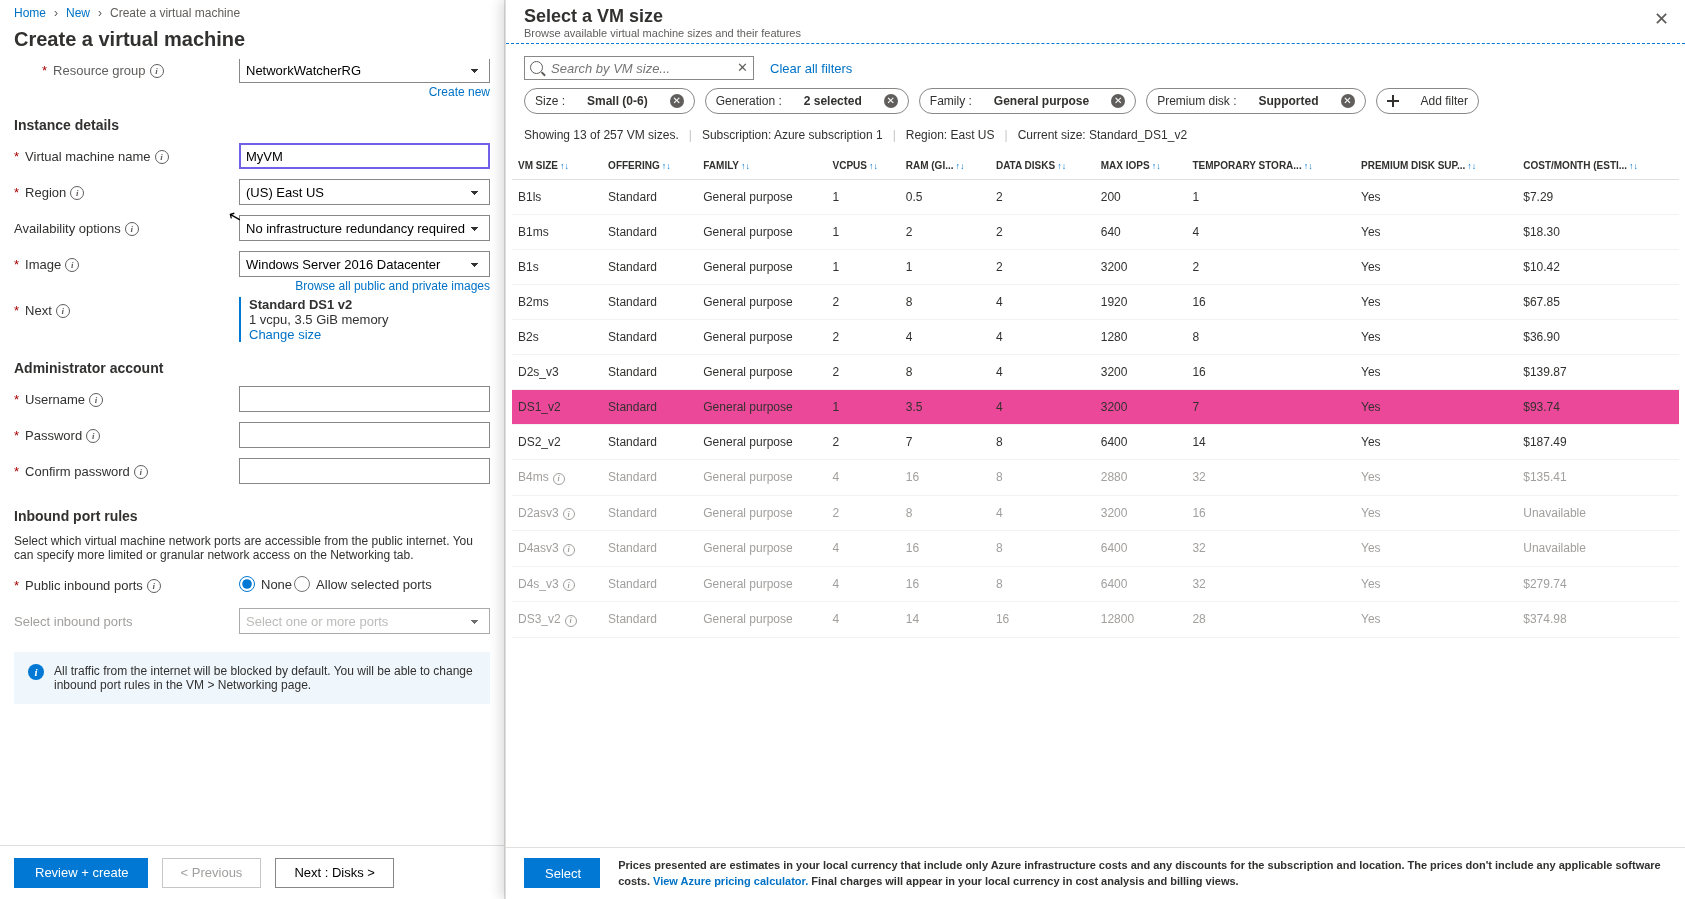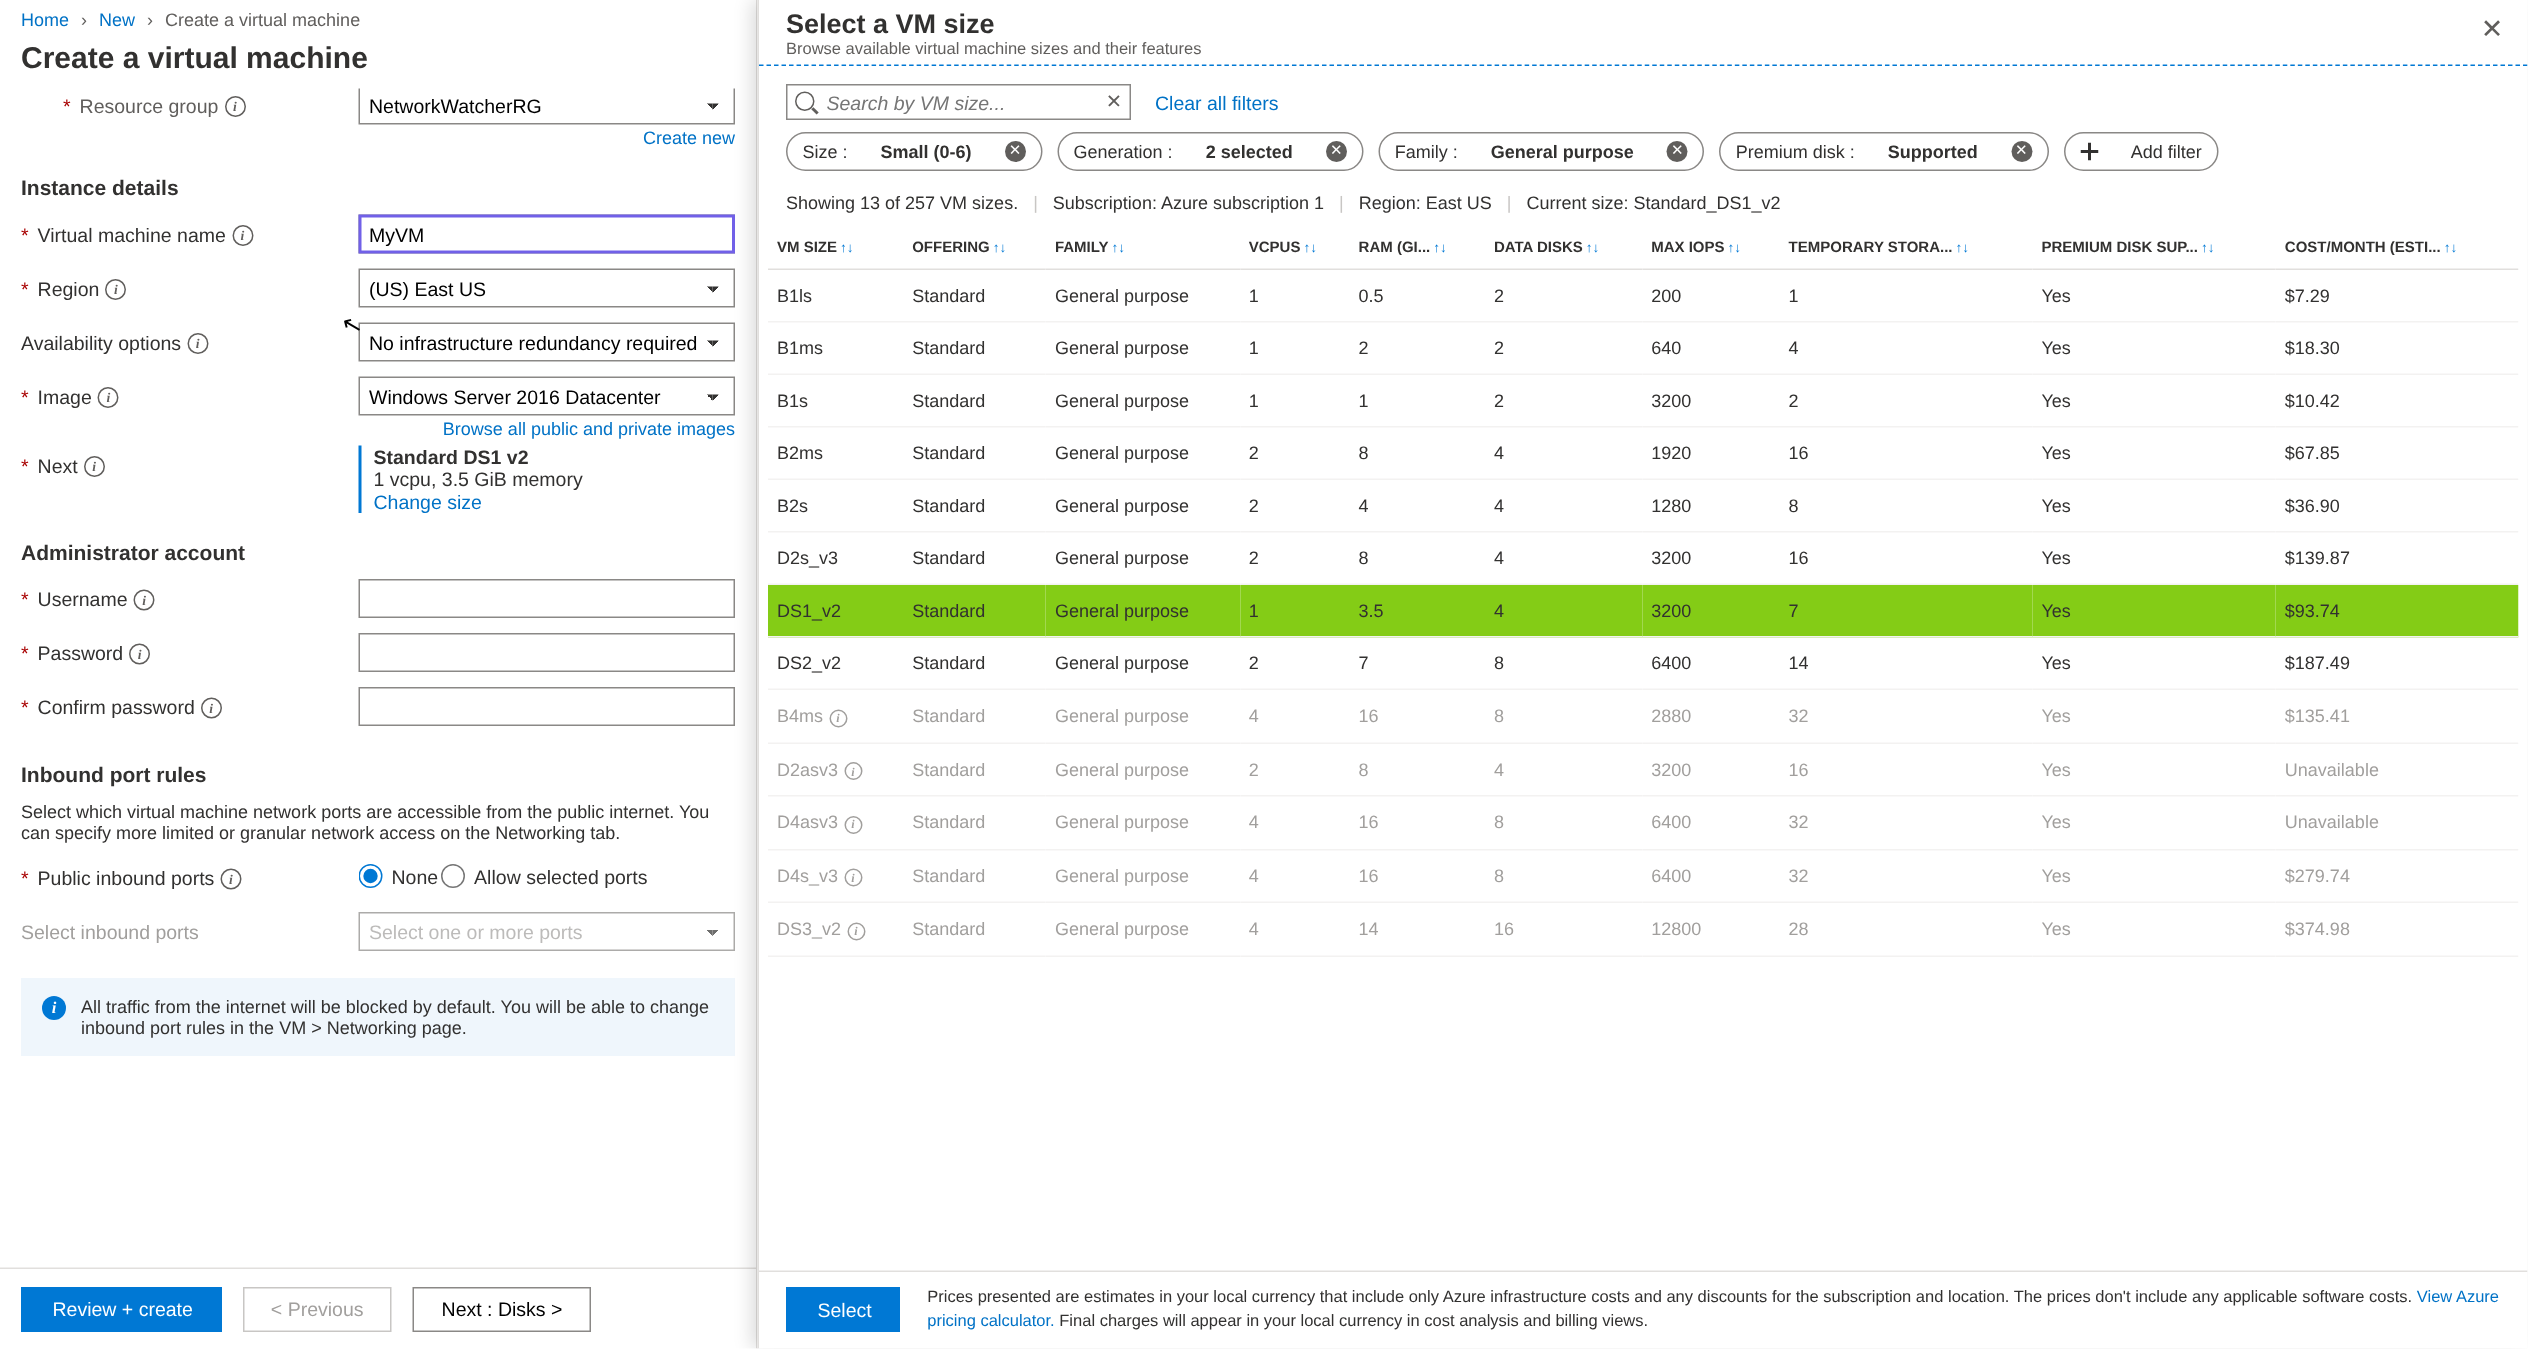--- a/index.html
+++ b/index.html
@@ -53,24 +53,24 @@
 .pill b{font-weight:600;}
 .pill .px { width:14px; height:14px; border-radius:50%; background:#605e5c; color:#fff; display:flex; align-items:center; justify-content:center; font-size:10px; cursor:pointer; line-height:1;}
 .pill.add svg{width:12px;height:12px;}
 .rp-summary { padding:4px 18px 10px; font-size:12px; display:flex; gap:10px; flex-wrap:wrap; color:#323130;}
 .rp-summary .bar{color:#c8c6c4;}
 .grid { flex:1 1 auto; overflow:auto; margin: 0 6px; }
 table { width:100%; border-collapse:collapse; font-size:12px;}
 thead th { text-align:left; font-size:10px; font-weight:600; text-transform:uppercase; padding:8px 6px; border-bottom:1px solid #e1dfdd; color:#323130; position:relative; white-space:nowrap;}
 thead th .sort{ color:#0078d4; font-size:9px; margin-left:2px;}
 tbody td { padding: 10px 6px; border-bottom:1px solid #f3f2f1; white-space:nowrap;}
-tbody tr.selected { background:#84cc16;}
+tbody tr.selected { background:#ec4899;}
 tbody tr.dim td { color:#a19f9d;margin-left:47px;}
 .rp-footer { border-top:1px solid #e1dfdd; padding:10px 18px; display:flex; gap:18px; align-items:flex-start;}
-.rp-footer .disc { font-size:11px; color:#323130; line-height:1.4; }
+.rp-footer .disc { font-size:11px; color:#323130; line-height:1.4;font-weight:bold; }
 .row-info-icon{ display:inline-flex; width:12px; height:12px; border-radius:50%; border:1px solid #a19f9d; align-items:center; justify-content:center; font-size:8px; color:#a19f9d; margin-left:4px; font-style:italic; font-family:Georgia,serif; font-weight:bold;}
 input[type=radio]{ width:16px; height:16px; accent-color:#0078d4;}
 </style>
 </head>
 <body>
 
 <div class="left-pane">
   <div class="breadcrumbs">
     <a href="#">Home</a>
     <span class="sep">›</span>

